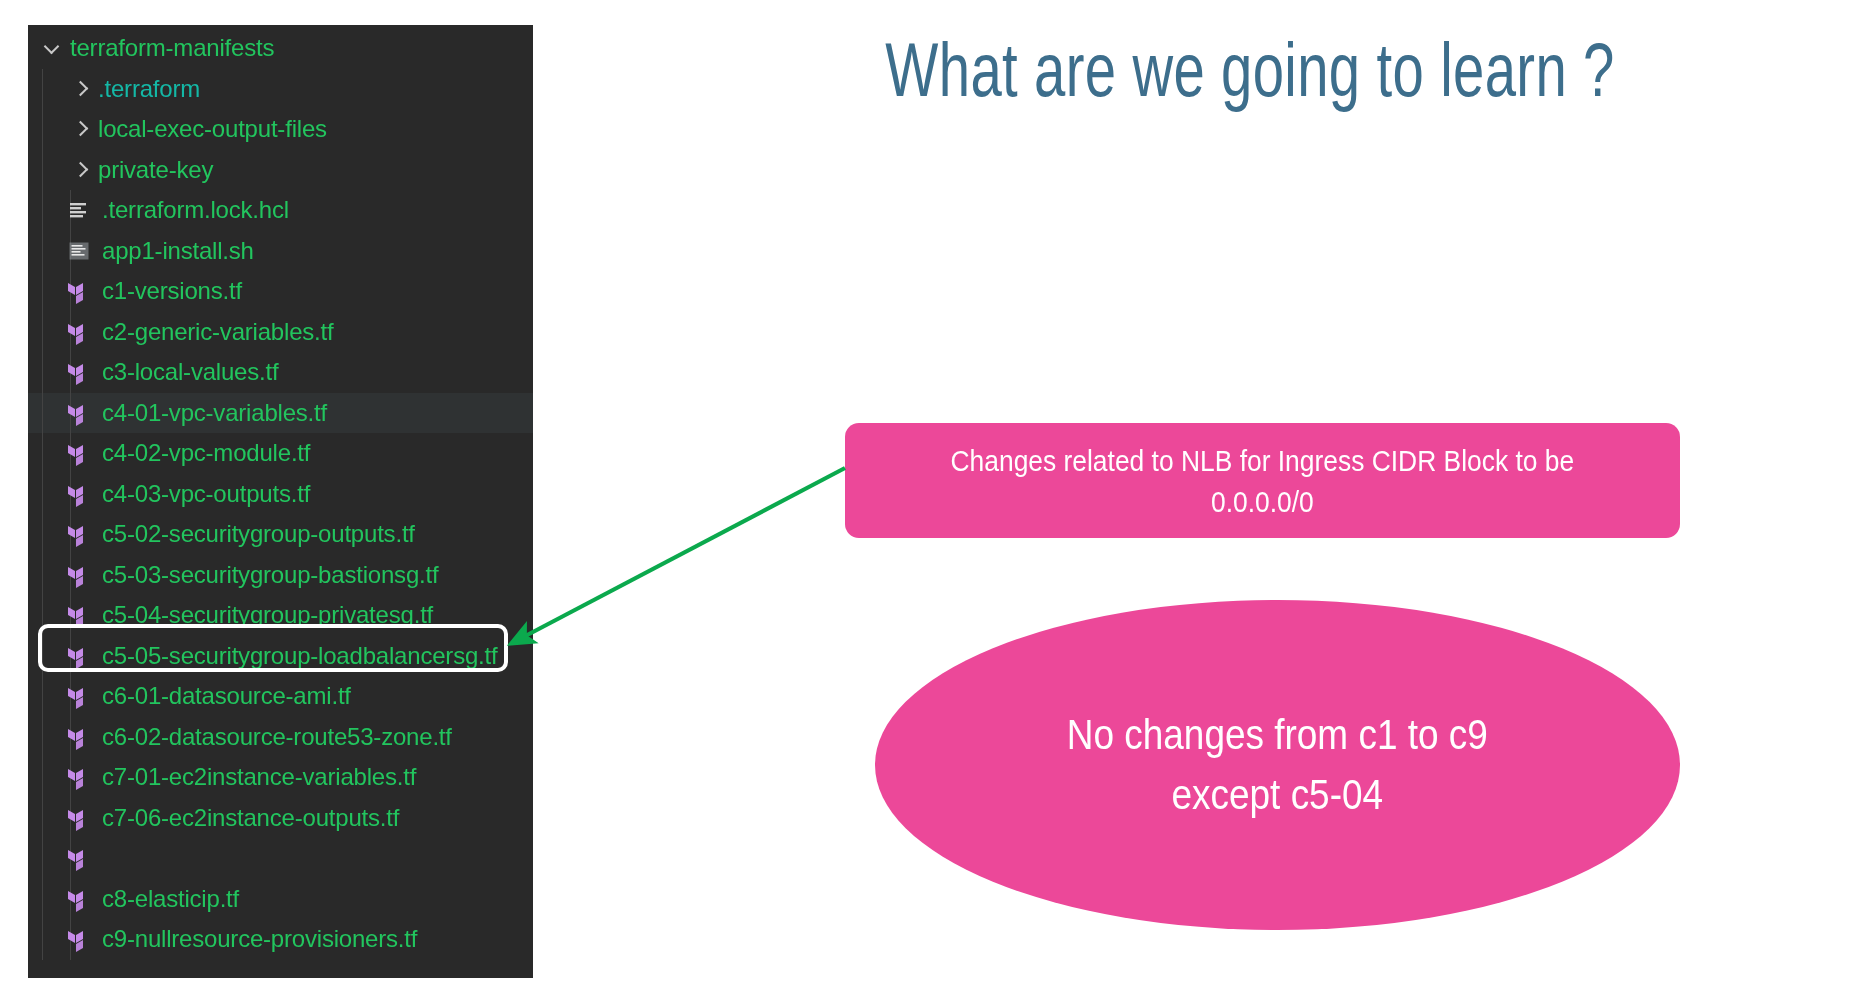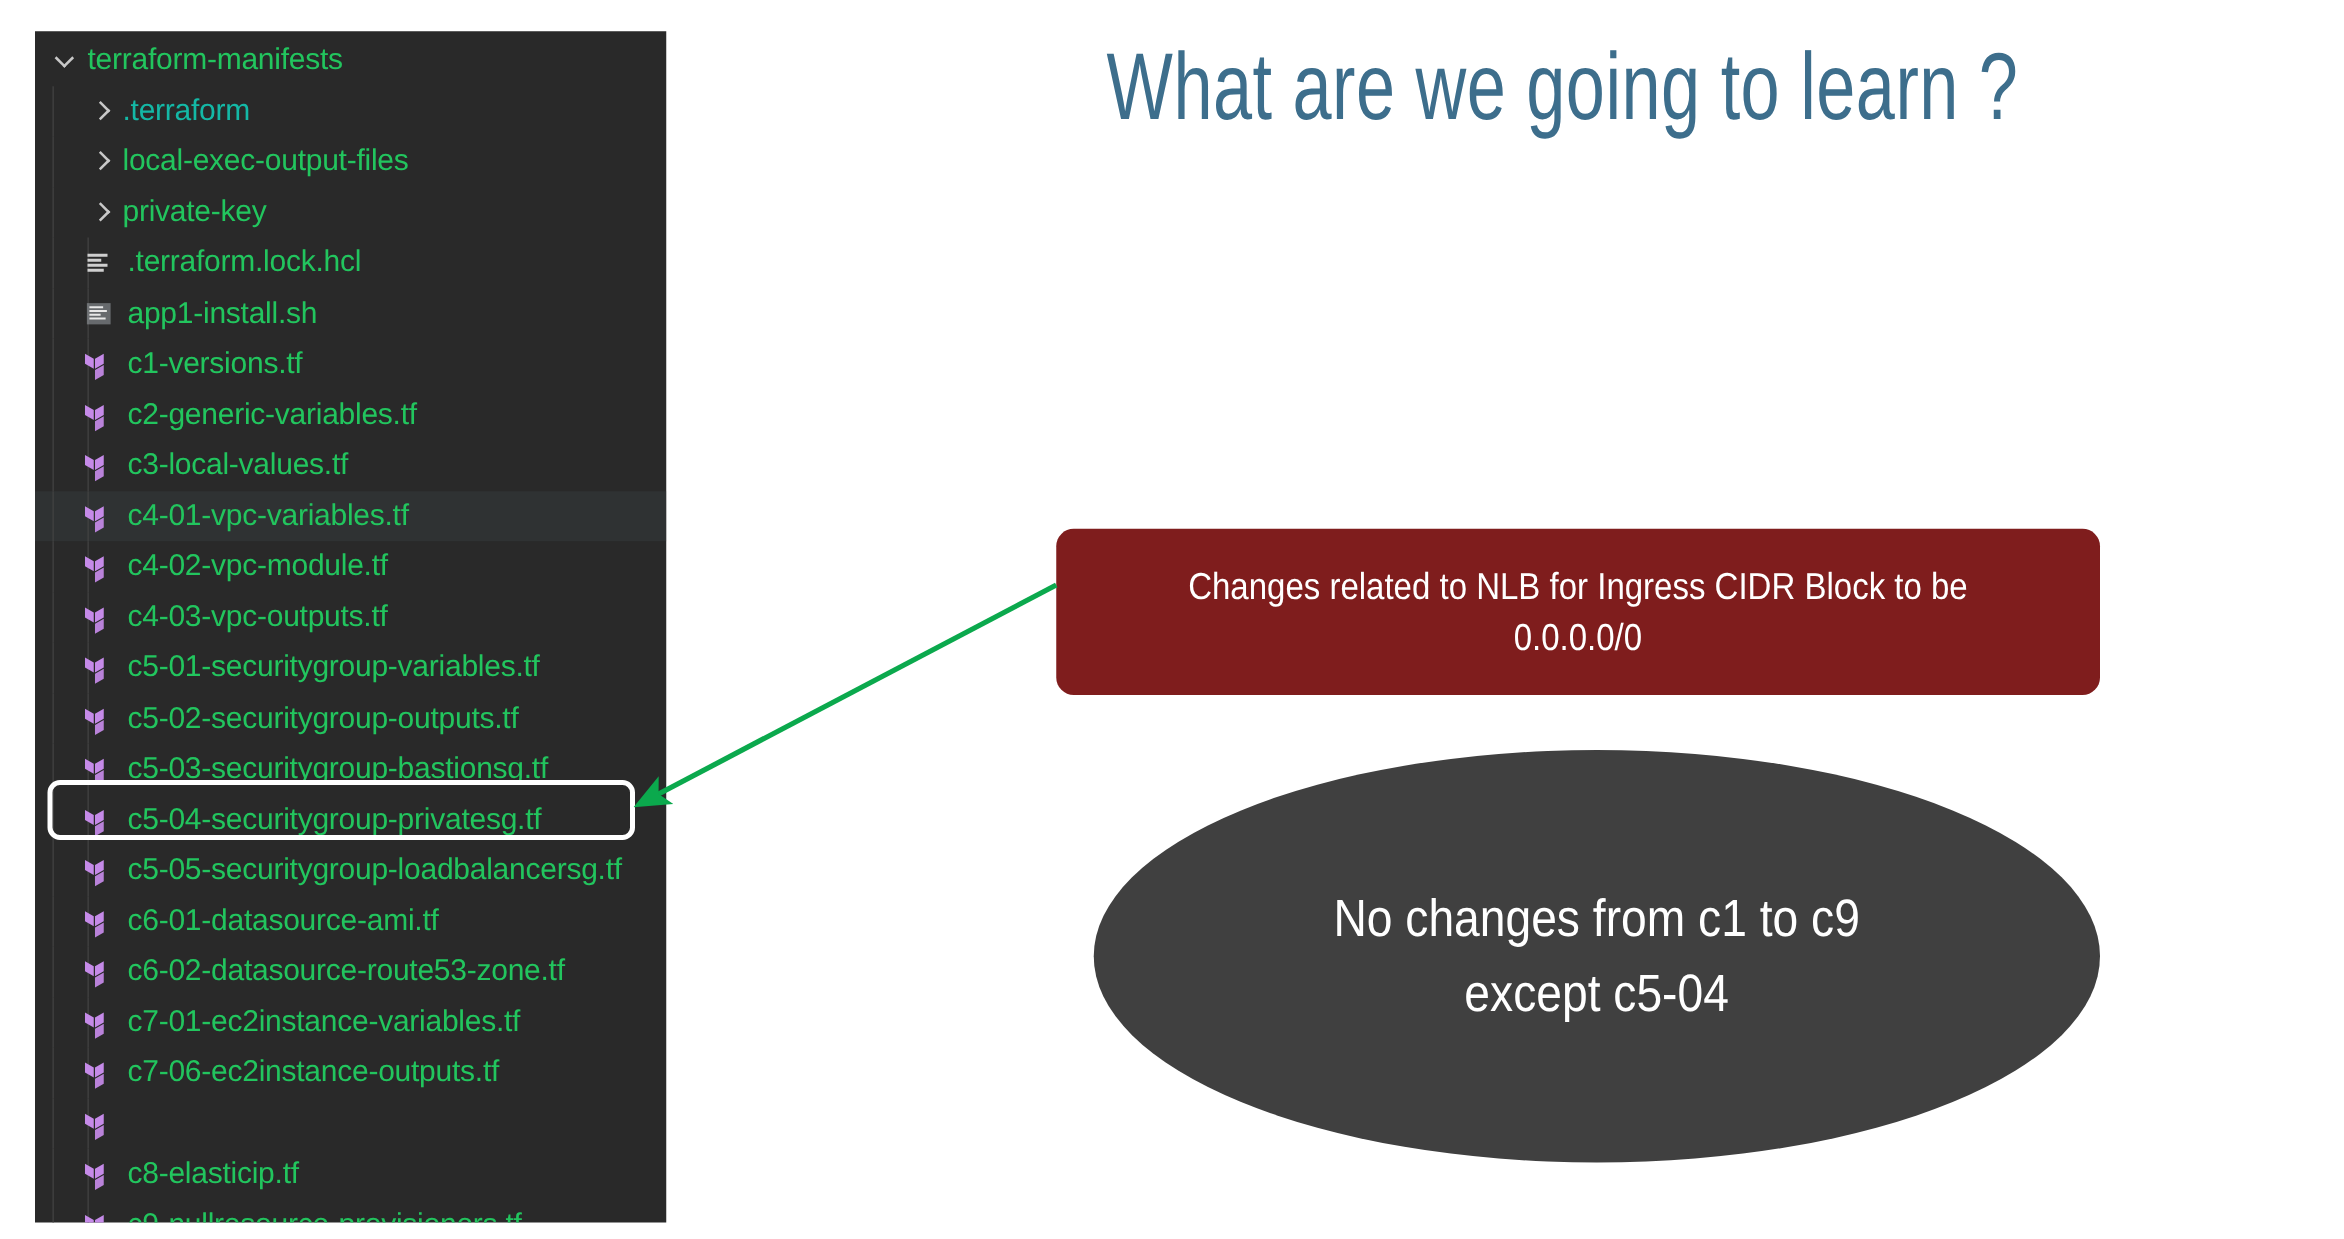--- a/index.html
+++ b/index.html
@@ -136,22 +136,22 @@
     box-sizing: border-box;
     pointer-events: none;
   }
 
   
   .callout-green {
     position: absolute;
     left: 845px;
     top: 423px;
     width: 835px;
-    height: 133px;
-    background: #7f1d1d;
+    height: 115px;
+    background: #ec4899;
     border-radius: 14px;
     display: flex;
     align-items: center;
     justify-content: center;
     box-sizing: border-box;
     padding: 0 22px;
   }
   .callout-green .txt {
     color: #ffffff;
     font-family: "Liberation Sans", sans-serif;
@@ -162,21 +162,21 @@
     transform-origin: 50% 50%;
   }
 
   
   .ellipse-blue {
     position: absolute;
     left: 875px;
     top: 600px;
     width: 805px;
     height: 330px;
-    background: #404040;
+    background: #ec4899;
     border-radius: 50%;
     display: flex;
     align-items: center;
     justify-content: center;
   }
   .ellipse-blue .txt {
     color: #ffffff;
     font-family: "Liberation Sans", sans-serif;
     font-size: 42px;
     line-height: 60px;
@@ -338,34 +338,20 @@
             <g fill="#C58AE8">
           <polygon points="4,7 11,11 11,19 4,15"></polygon>
           <polygon points="12,11 19,7 19,15 12,19"></polygon>
           <polygon points="12,20 19,16 19,24 12,28" opacity="0.92"></polygon>
         </g>
           </svg>
       </span>
       <span class="label">c4-03-vpc-outputs.tf</span>
     </div>
 
-    <div class="tree-row depth1f">
-      <span class="guide g1"></span>
-      <span class="guide g2"></span>
-      <span class="ficon">
-        <svg width="30" height="30" viewBox="0 0 30 30">
-            <g fill="#C58AE8">
-          <polygon points="4,7 11,11 11,19 4,15"></polygon>
-          <polygon points="12,11 19,7 19,15 12,19"></polygon>
-          <polygon points="12,20 19,16 19,24 12,28" opacity="0.92"></polygon>
-        </g>
-          </svg>
-      </span>
-      <span class="label">c5-01-securitygroup-variables.tf</span>
-    </div>
 
     <div class="tree-row depth1f">
       <span class="guide g1"></span>
       <span class="guide g2"></span>
       <span class="ficon">
         <svg width="30" height="30" viewBox="0 0 30 30">
             <g fill="#C58AE8">
           <polygon points="4,7 11,11 11,19 4,15"></polygon>
           <polygon points="12,11 19,7 19,15 12,19"></polygon>
           <polygon points="12,20 19,16 19,24 12,28" opacity="0.92"></polygon>

